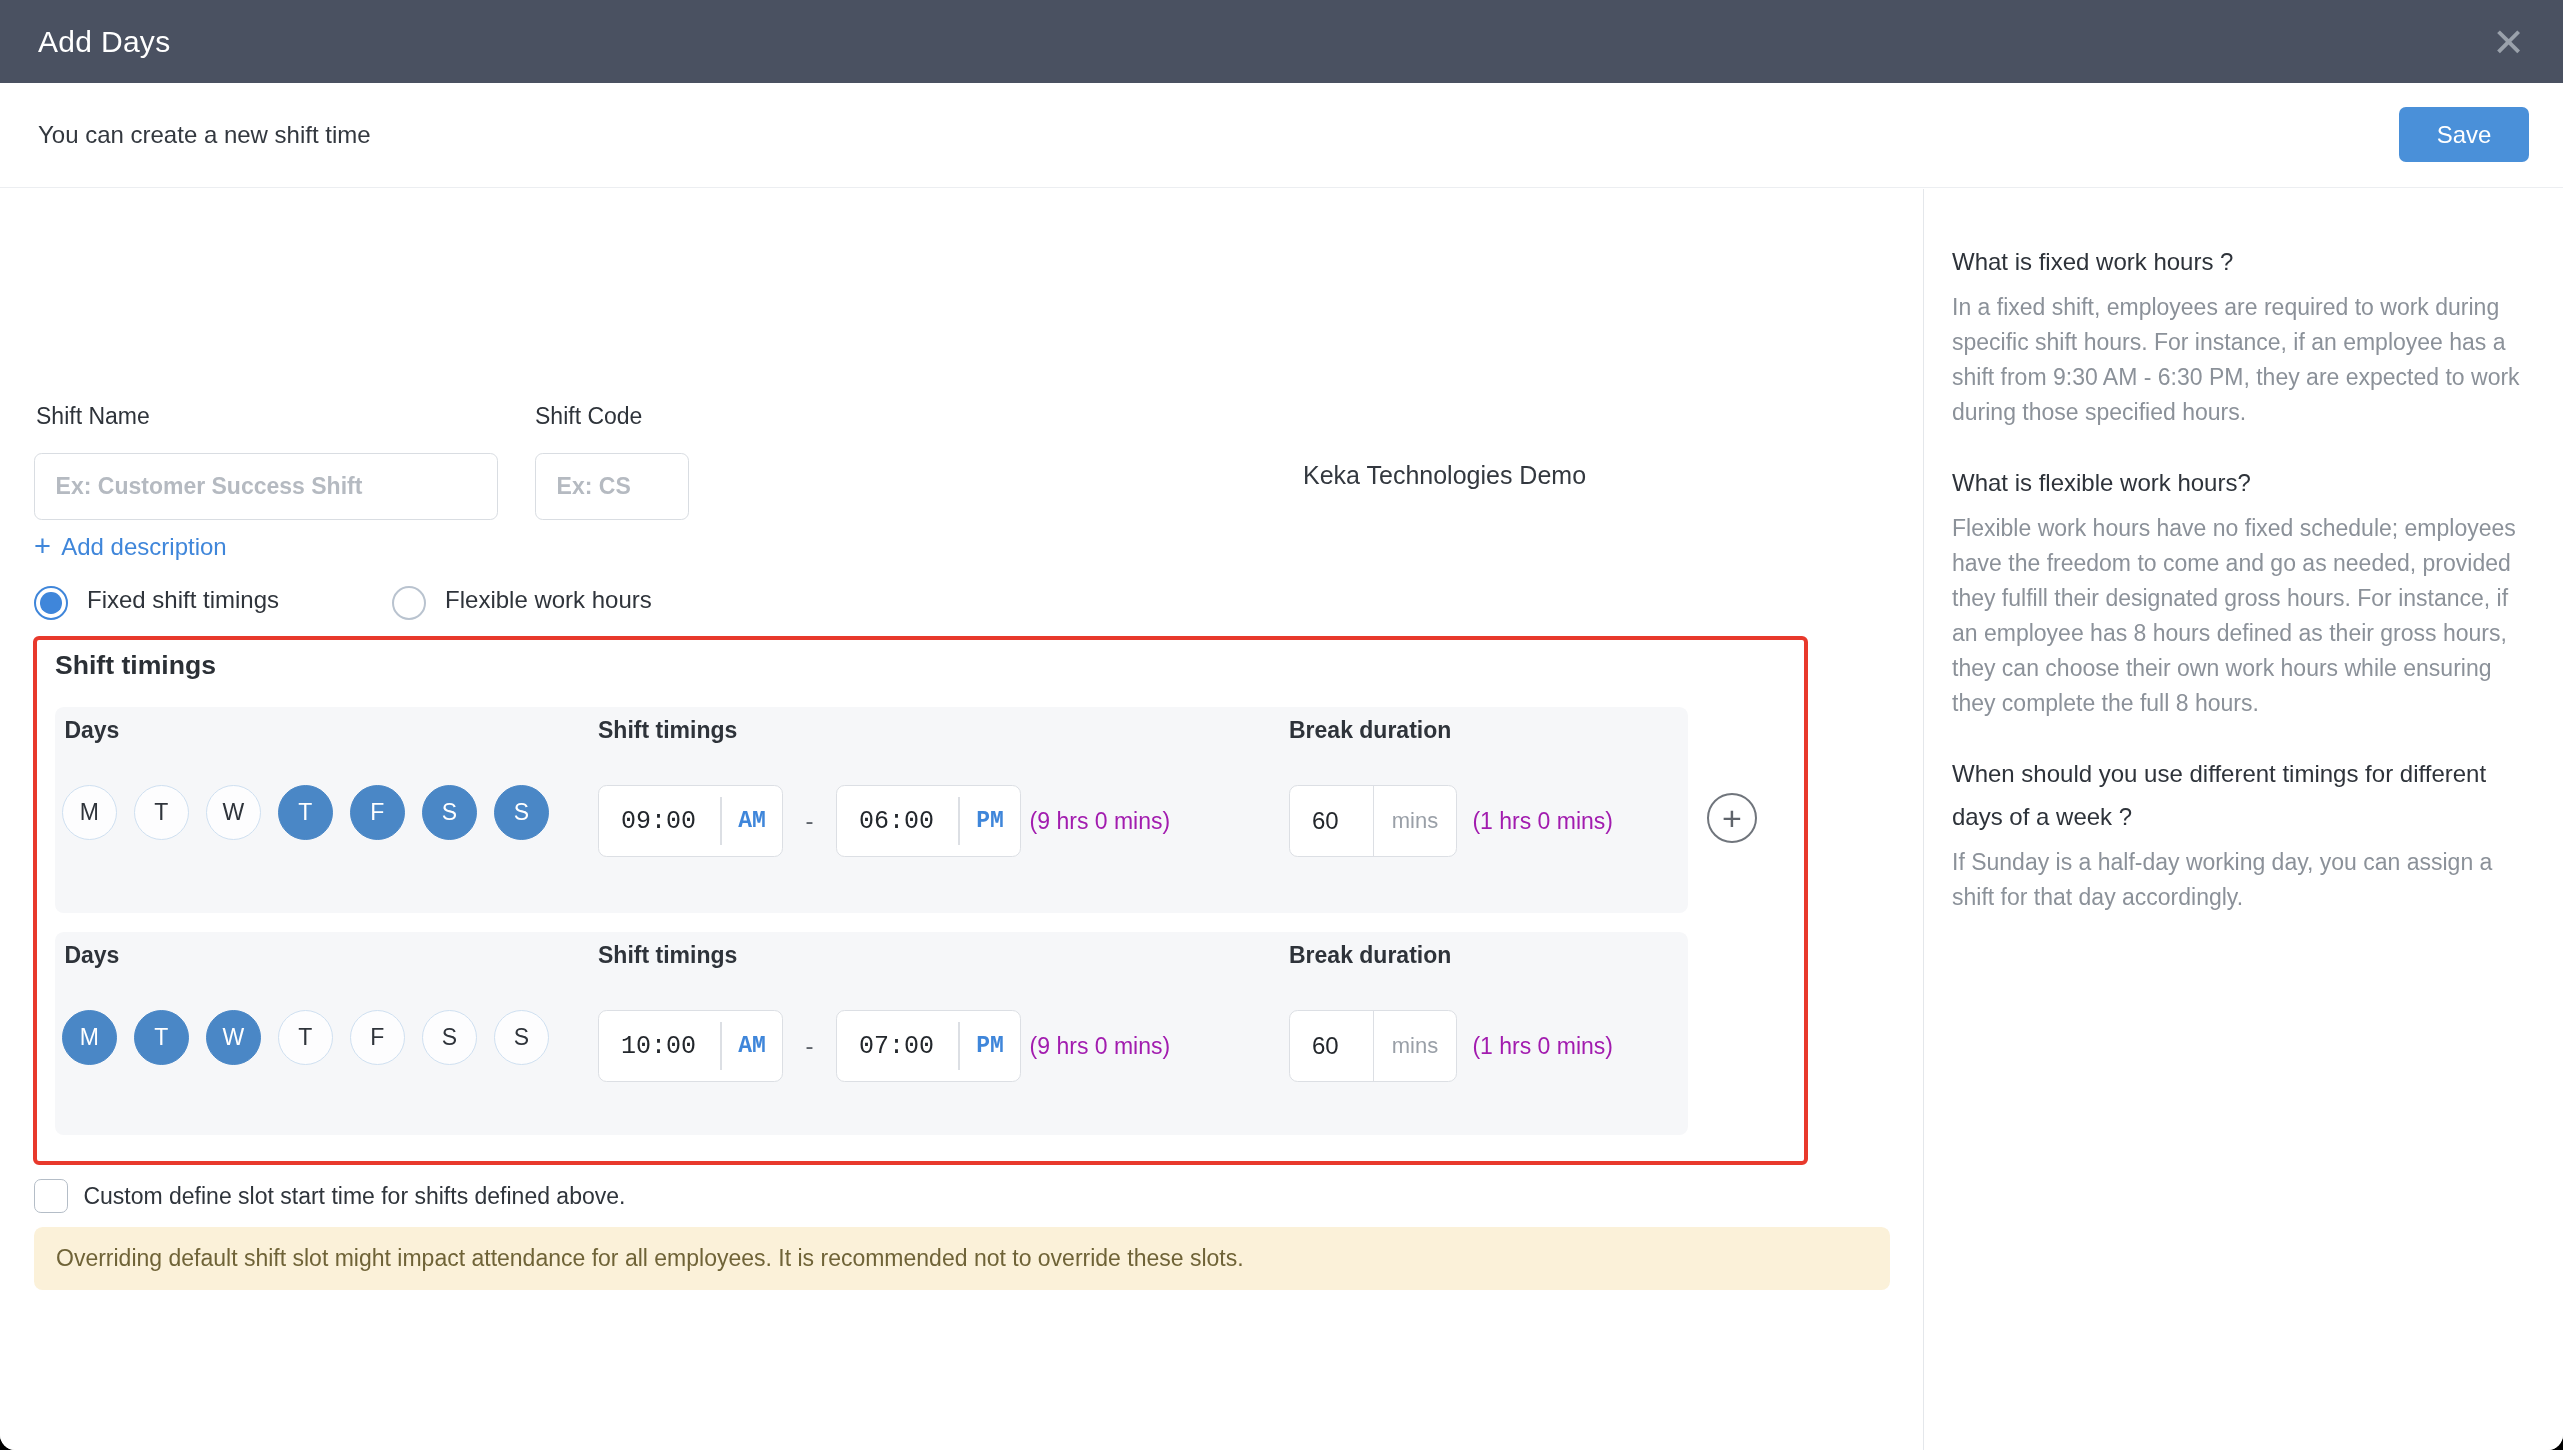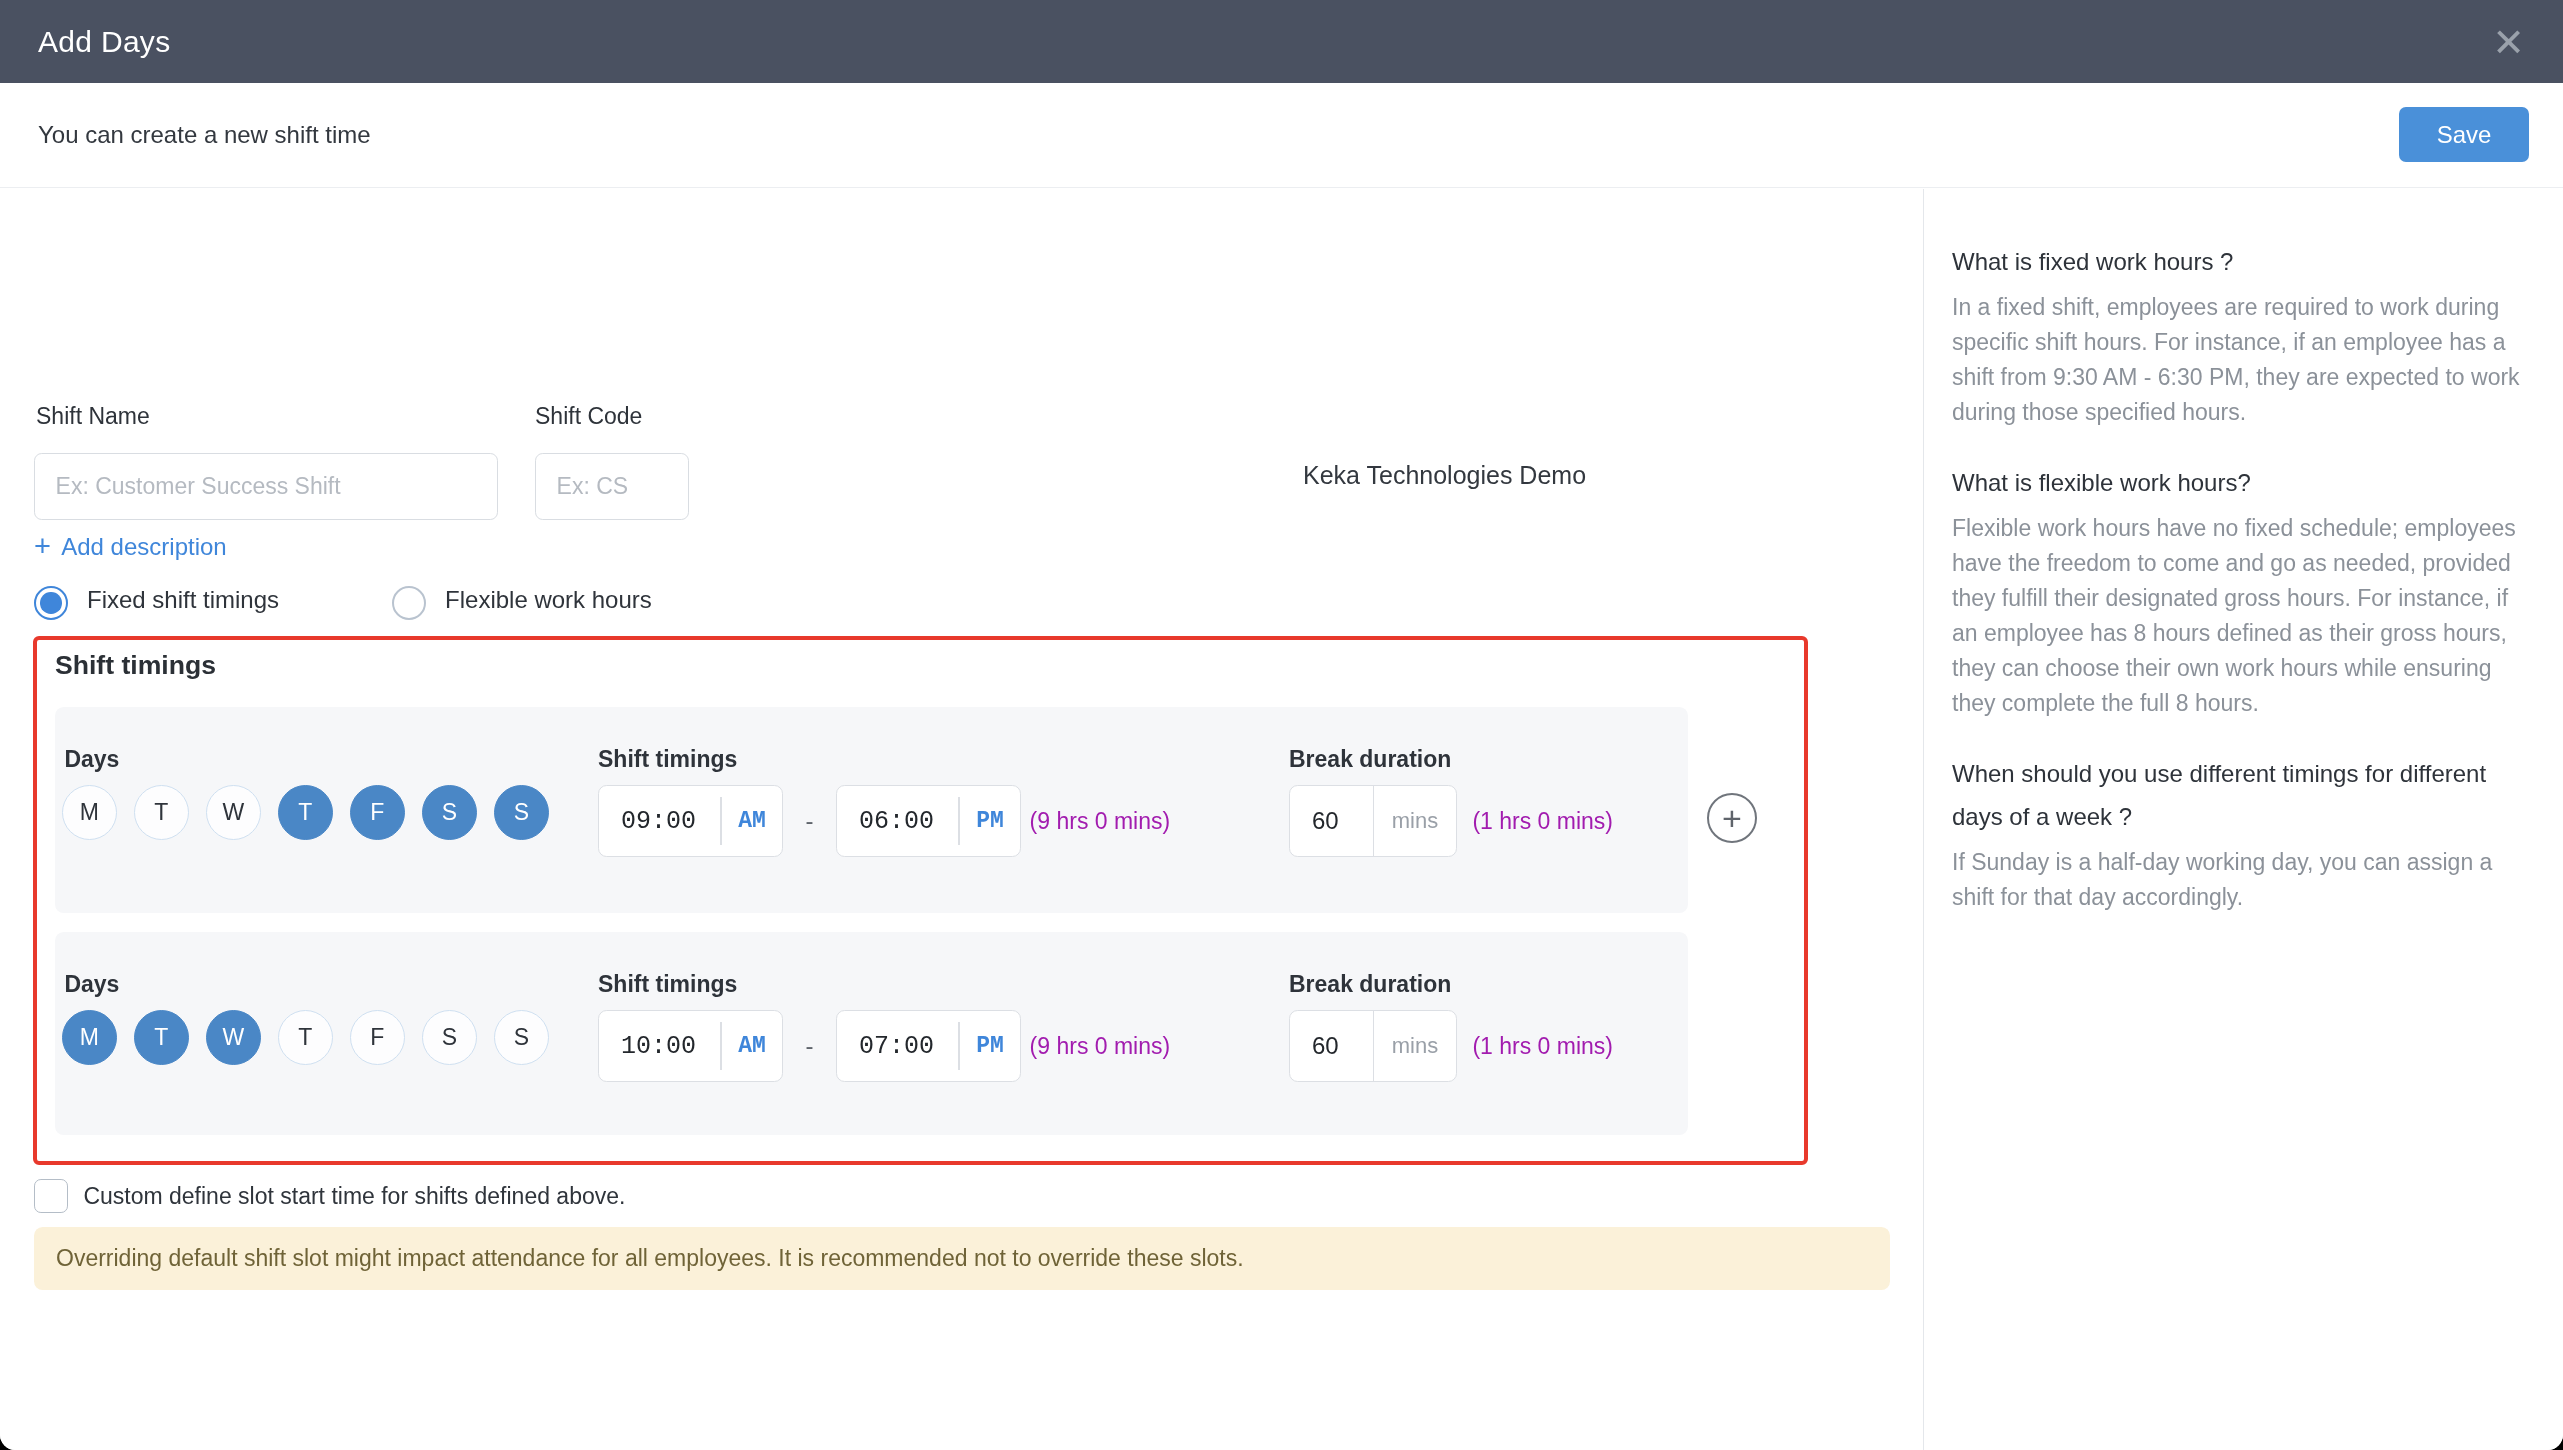--- a/index.html
+++ b/index.html
@@ -26,21 +26,21 @@
   
   .main { position:absolute; top:189px; left:0; width:1923px; bottom:0; background:#fff; }
   .sidebar { position:absolute; top:189px; left:1923px; right:0; bottom:0;
              border-left:1.7px solid #e4e7eb; padding:51px 31px 0 28px; background:#fff; }
 
   
   .field-label { position:absolute; font-size:23px; font-weight:500; color:#2e333a; }
   .lbl-shift-name { left:36px; top:214px; }
   .lbl-shift-code { left:535px; top:214px; }
   .text-input { position:absolute; border:1.7px solid #d9dde2; border-radius:7.7px; background:#fff;
-                font-size:23px; color:#2f343b; padding:0 20.6px; font-family:"Liberation Sans",sans-serif; }
+                font-size:23px; color:#2f343b; padding:0 20.6px; font-family:"Liberation Sans",sans-serif;font-weight:bold; }
   .text-input::placeholder { color:#b5bac1; }
   .inp-shift-name { left:34px; top:264px; width:464px; height:67px; }
   .inp-shift-code { left:535px; top:264px; width:154px; height:67px; }
   .company-name { position:absolute; left:1303px; top:272px; font-size:25px; color:#33383f; }
   .add-description { position:absolute; left:34px; top:343px; color:#3f86da; font-size:24px;
                      cursor:pointer; display:flex; align-items:center; gap:10.3px; }
   .add-description .plus { font-size:29px; font-weight:300; line-height:1; }
 
   
   .radio-row { position:absolute; left:34px; top:397px; display:flex; align-items:center; }
@@ -52,21 +52,21 @@
   .radio-circle.on::after { content:""; position:absolute; inset:4.3px; border-radius:50%; background:#3f86da; }
   .radio-label { margin-left:19px; font-size:24px; color:#2f343b; }
 
   
   .red-box { position:absolute; left:33px; top:447px; width:1775px; height:529px;
              border:4.3px solid #e8392c; border-radius:6px; background:#fff; }
   .section-heading { position:absolute; left:18px; top:10.3px; font-size:26.6px; font-weight:700; color:#2b3036; }
   .shift-card { position:absolute; left:18px; width:1633px; height:206px; background:#f6f7f9; border-radius:8.6px; }
   .card-1 { top:67px; }
   .card-2 { top:292px; height:203px; }
-  .card-label { position:absolute; top:39px; font-size:23px; font-weight:600; color:#2e333a; }
+  .card-label { position:absolute; top:10px; font-size:23px; font-weight:600; color:#2e333a; }
   .col-days-label { left:9.4px; }
   .col-timings-label { left:543px; }
   .col-break-label { left:1234px; }
   .days-row { position:absolute; left:6.9px; top:78px; display:flex; gap:17px; }
   .day { width:55px; height:55px; border-radius:50%; background:#fdfdfe; border:1.7px solid #cfe0f1;
          display:flex; align-items:center; justify-content:center; font-size:23px; color:#2f343b; cursor:pointer; }
   .day.selected { background:#4a87c6; border-color:#4a87c6; color:#fff; }
   .timings-row { position:absolute; left:543px; top:78px; display:flex; align-items:center; }
   .time-input { width:185px; height:72px; background:#fff; border:1.7px solid #dcdfe4; border-radius:8.6px;
                 display:flex; align-items:center; overflow:hidden; cursor:text;font-family:Liberation Mono, monospace; }

